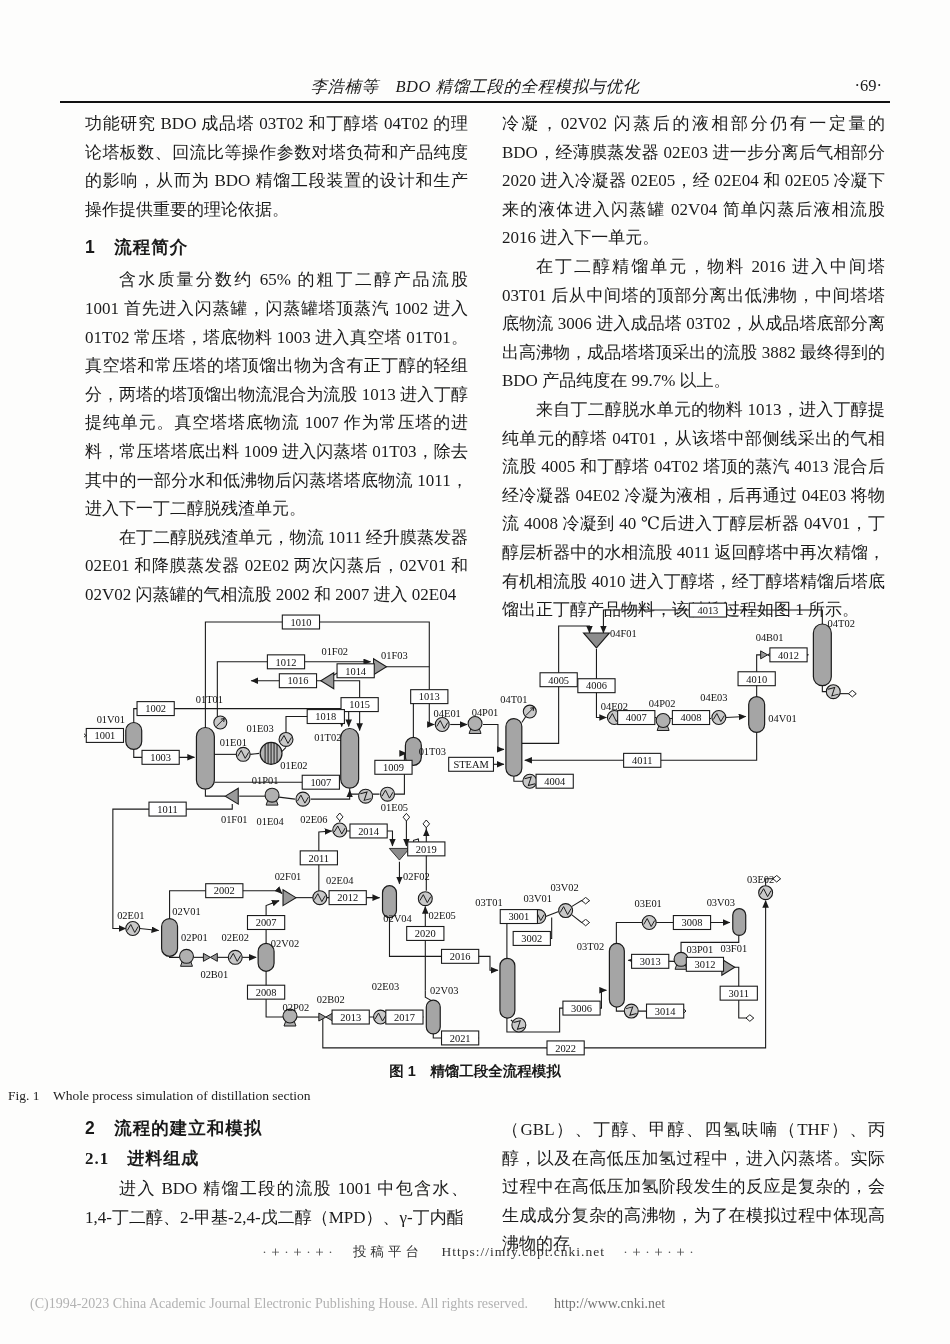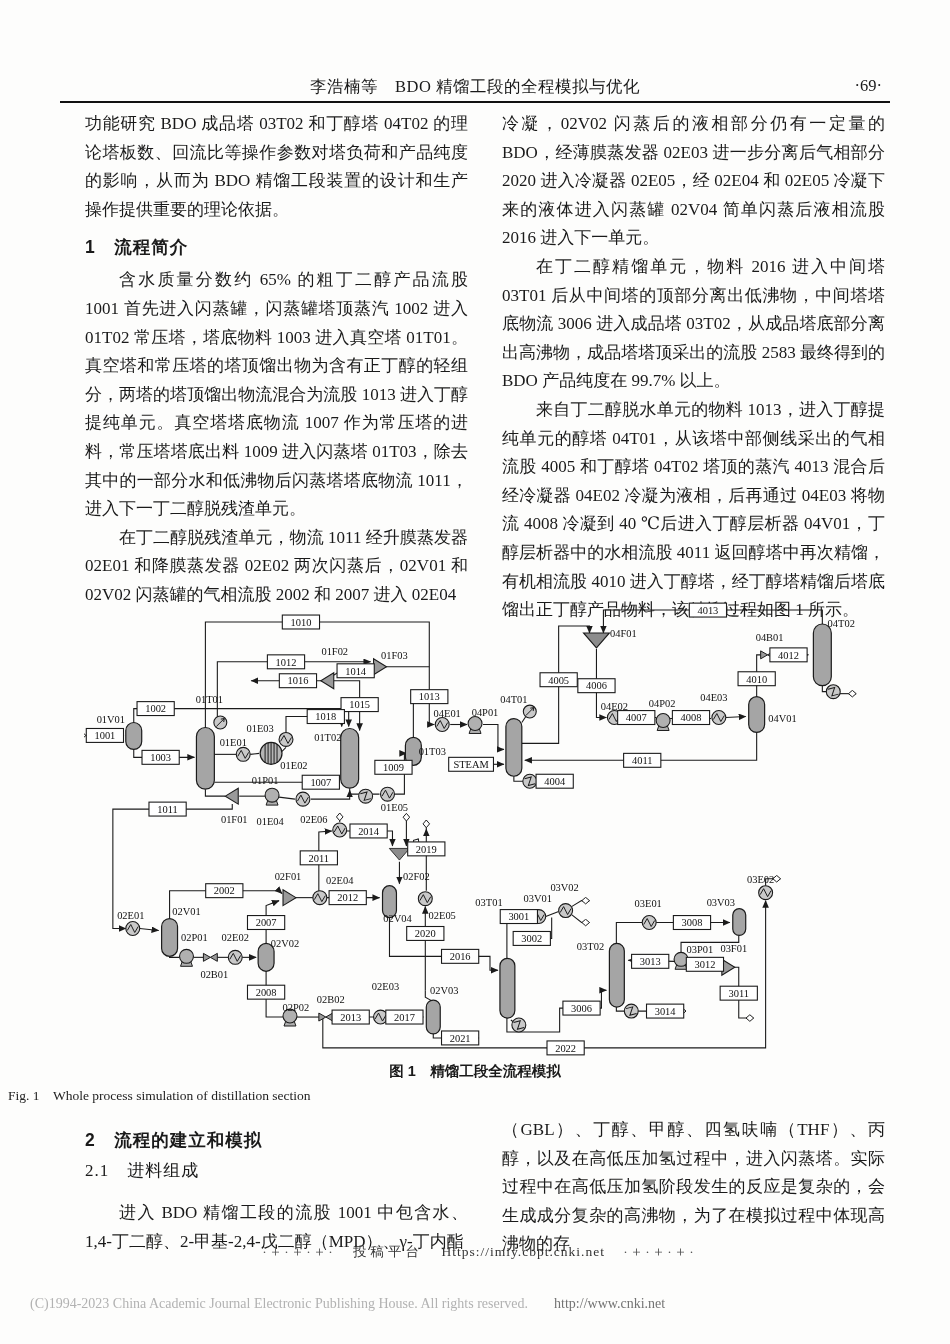--- a/index.html
+++ b/index.html
@@ -1,32 +1,32 @@
 <!DOCTYPE html>
 <html><head>
 <meta charset="utf-8">
 <style>
   html,body{margin:0;padding:0;background:#e8e8e8;}
   .page{position:relative;width:950px;height:1344px;background:#fdfdfc;margin:0 auto;
         font-family:"Liberation Serif","DejaVu Serif",serif;color:#1a1a1a;overflow:hidden;}
   
   .running-head{position:absolute;top:76px;left:0;width:100%;text-align:center;
-        font-size:16.5px;letter-spacing:.5px;}
+        font-size:16.5px;letter-spacing:.5px;font-style:italic;}
   .page-num{position:absolute;top:76px;right:68px;font-size:16.5px;}
   .head-rule{position:absolute;top:101px;left:60px;width:830px;height:2.2px;background:#111;}
   
   .cols{position:absolute;left:85px;width:800px;display:flex;gap:34px;}
   .cols.top{top:110px;height:482px;}
   .cols.bottom{top:1116px;height:128px;}
   .col{flex:1;min-width:0;}
   .col p{margin:0;font-size:17px;line-height:28.6px;text-align:justify;}
   .col p.indent{text-indent:2em;}
   .h-sec{font-family:"Liberation Sans","DejaVu Sans",sans-serif;font-weight:bold;
         font-size:17.5px;margin:11px 0 7px 0;letter-spacing:1px;}
-  .h-sub{font-weight:normal;font-size:17px;margin:5px 0 17px 0;letter-spacing:1px;}
+  .h-sub{font-weight:bold;font-size:17px;margin:5px 0 5px 0;letter-spacing:1px;}
   
   .flowsheet{position:absolute;left:84px;top:592px;}
   .fig-cap-zh{position:absolute;top:1062px;left:0;width:100%;text-align:center;
         font-family:"Liberation Sans","DejaVu Sans",sans-serif;font-weight:bold;font-size:14.5px;}
   .fig-cap-en{position:absolute;top:1087px;left:8px;width:100%;text-align:left;
         font-size:13.5px;color:#222;}
   
   .pline{fill:none;stroke:#1b1b1b;stroke-width:1.1;}
   .vessel{fill:#a5a5a5;stroke:#1b1b1b;stroke-width:1.2;}
   .sbox{fill:#ffffff;stroke:#1b1b1b;stroke-width:1.1;}
@@ -51,21 +51,21 @@
 
   <div class="cols top">
     <div class="col">
       <p>功能研究 BDO 成品塔 03T02 和丁醇塔 04T02 的理论塔板数、回流比等操作参数对塔负荷和产品纯度的影响，从而为 BDO 精馏工段装置的设计和生产操作提供重要的理论依据。</p>
       <div class="h-sec">1　流程简介</div>
       <p class="indent">含水质量分数约 65% 的粗丁二醇产品流股 1001 首先进入闪蒸罐，闪蒸罐塔顶蒸汽 1002 进入 01T02 常压塔，塔底物料 1003 进入真空塔 01T01。真空塔和常压塔的塔顶馏出物为含有正丁醇的轻组分，两塔的塔顶馏出物流混合为流股 1013 进入丁醇提纯单元。真空塔塔底物流 1007 作为常压塔的进料，常压塔塔底出料 1009 进入闪蒸塔 01T03，除去其中的一部分水和低沸物后闪蒸塔塔底物流 1011，进入下一丁二醇脱残渣单元。</p>
       <p class="indent">在丁二醇脱残渣单元，物流 1011 经升膜蒸发器 02E01 和降膜蒸发器 02E02 两次闪蒸后，02V01 和 02V02 闪蒸罐的气相流股 2002 和 2007 进入 02E04</p>
     </div>
     <div class="col">
       <p>冷凝，02V02 闪蒸后的液相部分仍有一定量的 BDO，经薄膜蒸发器 02E03 进一步分离后气相部分 2020 进入冷凝器 02E05，经 02E04 和 02E05 冷凝下来的液体进入闪蒸罐 02V04 简单闪蒸后液相流股 2016 进入下一单元。</p>
-      <p class="indent">在丁二醇精馏单元，物料 2016 进入中间塔 03T01 后从中间塔的顶部分离出低沸物，中间塔塔底物流 3006 进入成品塔 03T02，从成品塔底部分离出高沸物，成品塔塔顶采出的流股 2583 最终得到的 BDO 产品纯度在 99.7% 以上。</p>
+      <p class="indent">在丁二醇精馏单元，物料 2016 进入中间塔 03T01 后从中间塔的顶部分离出低沸物，中间塔塔底物流 3006 进入成品塔 03T02，从成品塔底部分离出高沸物，成品塔塔顶采出的流股 3882 最终得到的 BDO 产品纯度在 99.7% 以上。</p>
       <p class="indent">来自丁二醇脱水单元的物料 1013，进入丁醇提纯单元的醇塔 04T01，从该塔中部侧线采出的气相流股 4005 和丁醇塔 04T02 塔顶的蒸汽 4013 混合后经冷凝器 04E02 冷凝为液相，后再通过 04E03 将物流 4008 冷凝到 40 ℃后进入丁醇层析器 04V01，丁醇层析器中的水相流股 4011 返回醇塔中再次精馏，有机相流股 4010 进入丁醇塔，经丁醇塔精馏后塔底馏出正丁醇产品物料，该精馏过程如图 1 所示。</p>
     </div>
   </div>
 
   <svg id="flowsheet" class="flowsheet" width="806" height="468" viewBox="0 0 810 470">
     <defs>
       <marker id="arr" markerWidth="8" markerHeight="7" refX="6.5" refY="3" orient="auto">
         <path d="M0,0 L7,3 L0,6 Z" fill="#1b1b1b"></path>
       </marker>
       <marker id="dia" markerWidth="9" markerHeight="8" refX="7.5" refY="3.5" orient="auto">
@@ -471,21 +471,21 @@
       <text x="542" y="45.5" class="etext">04F01</text>
       <text x="761" y="35.5" class="etext">04T02</text>
       <text x="702" y="130.5" class="etext">04V01</text>
     </svg>
 
   <div class="fig-cap-zh">图 1　精馏工段全流程模拟</div>
   <div class="fig-cap-en">Fig. 1　Whole process simulation of distillation section</div>
 
   <div class="cols bottom">
     <div class="col">
-      <div class="h-sec" style="margin-top:12px">2　流程的建立和模拟</div>
+      <div class="h-sec" style="margin-top:0">2　流程的建立和模拟</div>
       <div class="h-sub">2.1　进料组成</div>
       <p class="indent">进入 BDO 精馏工段的流股 1001 中包含水、1,4-丁二醇、2-甲基-2,4-戊二醇（MPD）、γ-丁内酯</p>
     </div>
     <div class="col">
       <p>（GBL）、丁醇、甲醇、四氢呋喃（THF）、丙醇，以及在高低压加氢过程中，进入闪蒸塔。实际过程中在高低压加氢阶段发生的反应是复杂的，会生成成分复杂的高沸物，为了在模拟过程中体现高沸物的存</p>
     </div>
   </div>
 
   <div class="footer">
     <span class="decor">·＋·＋·＋·</span>

